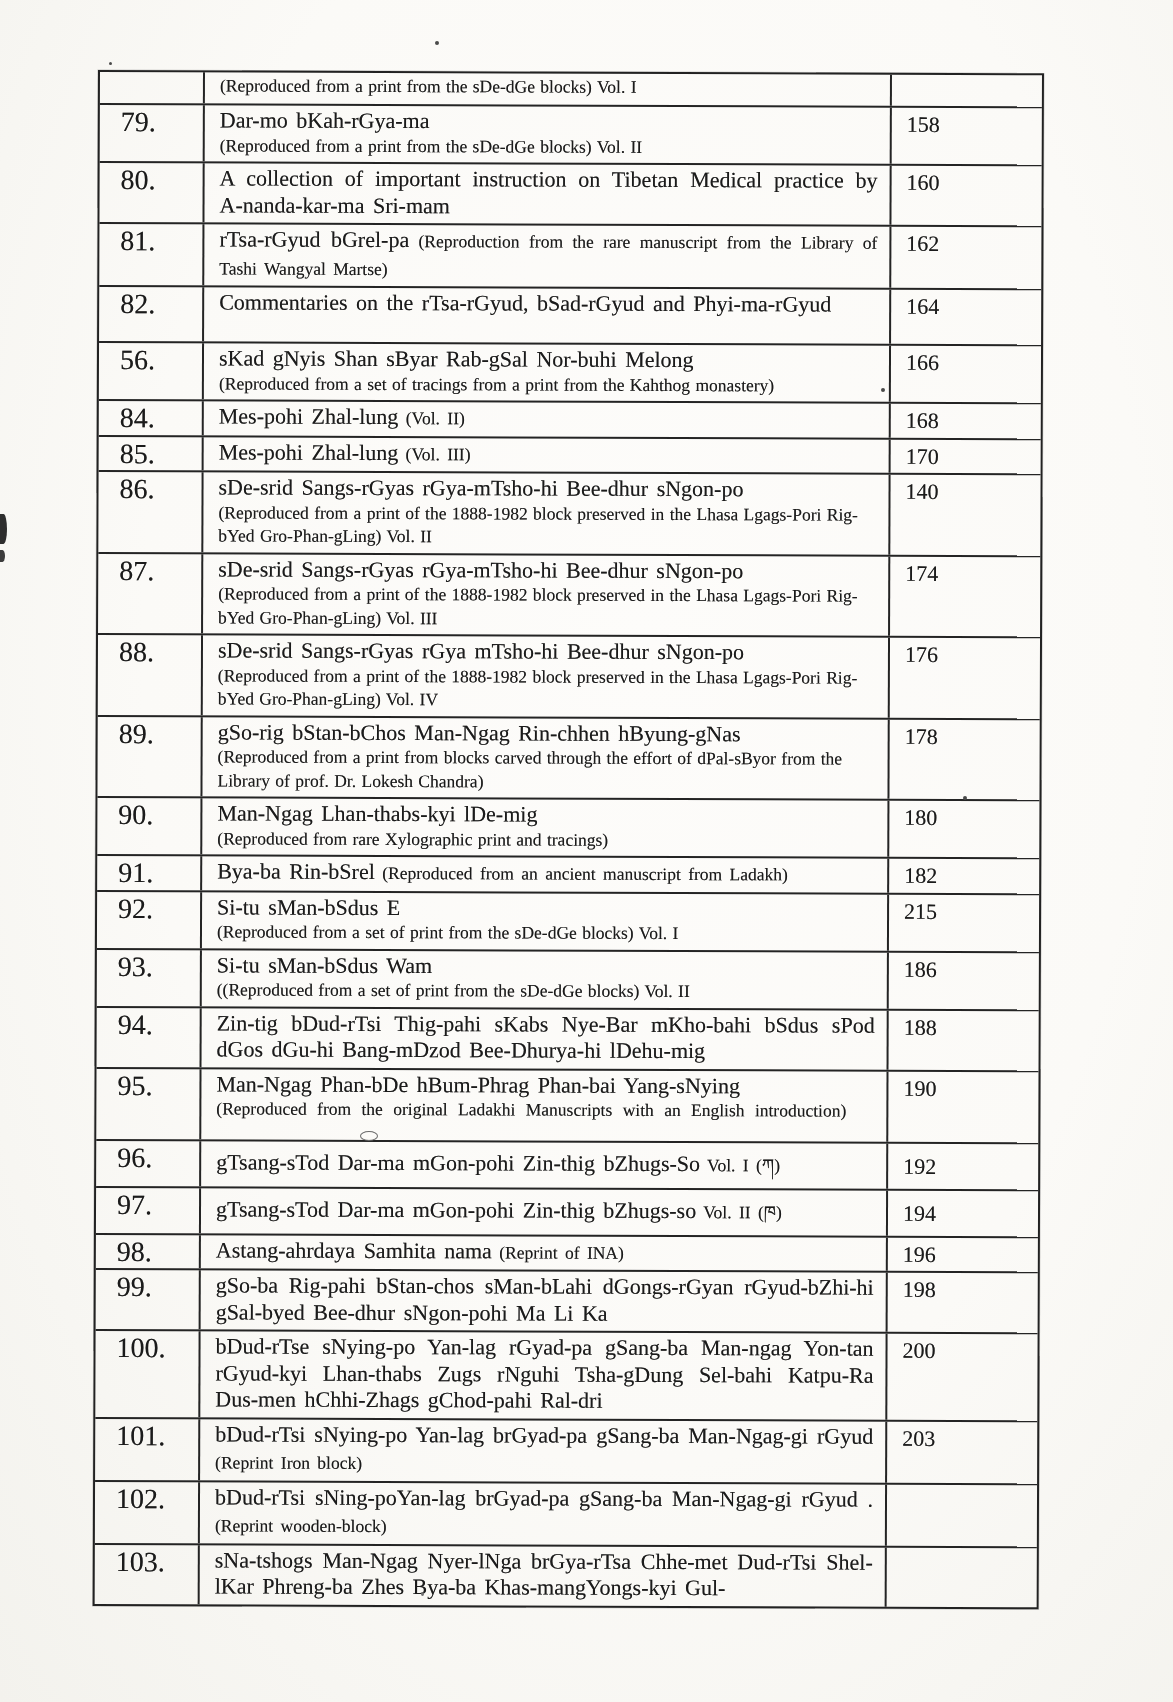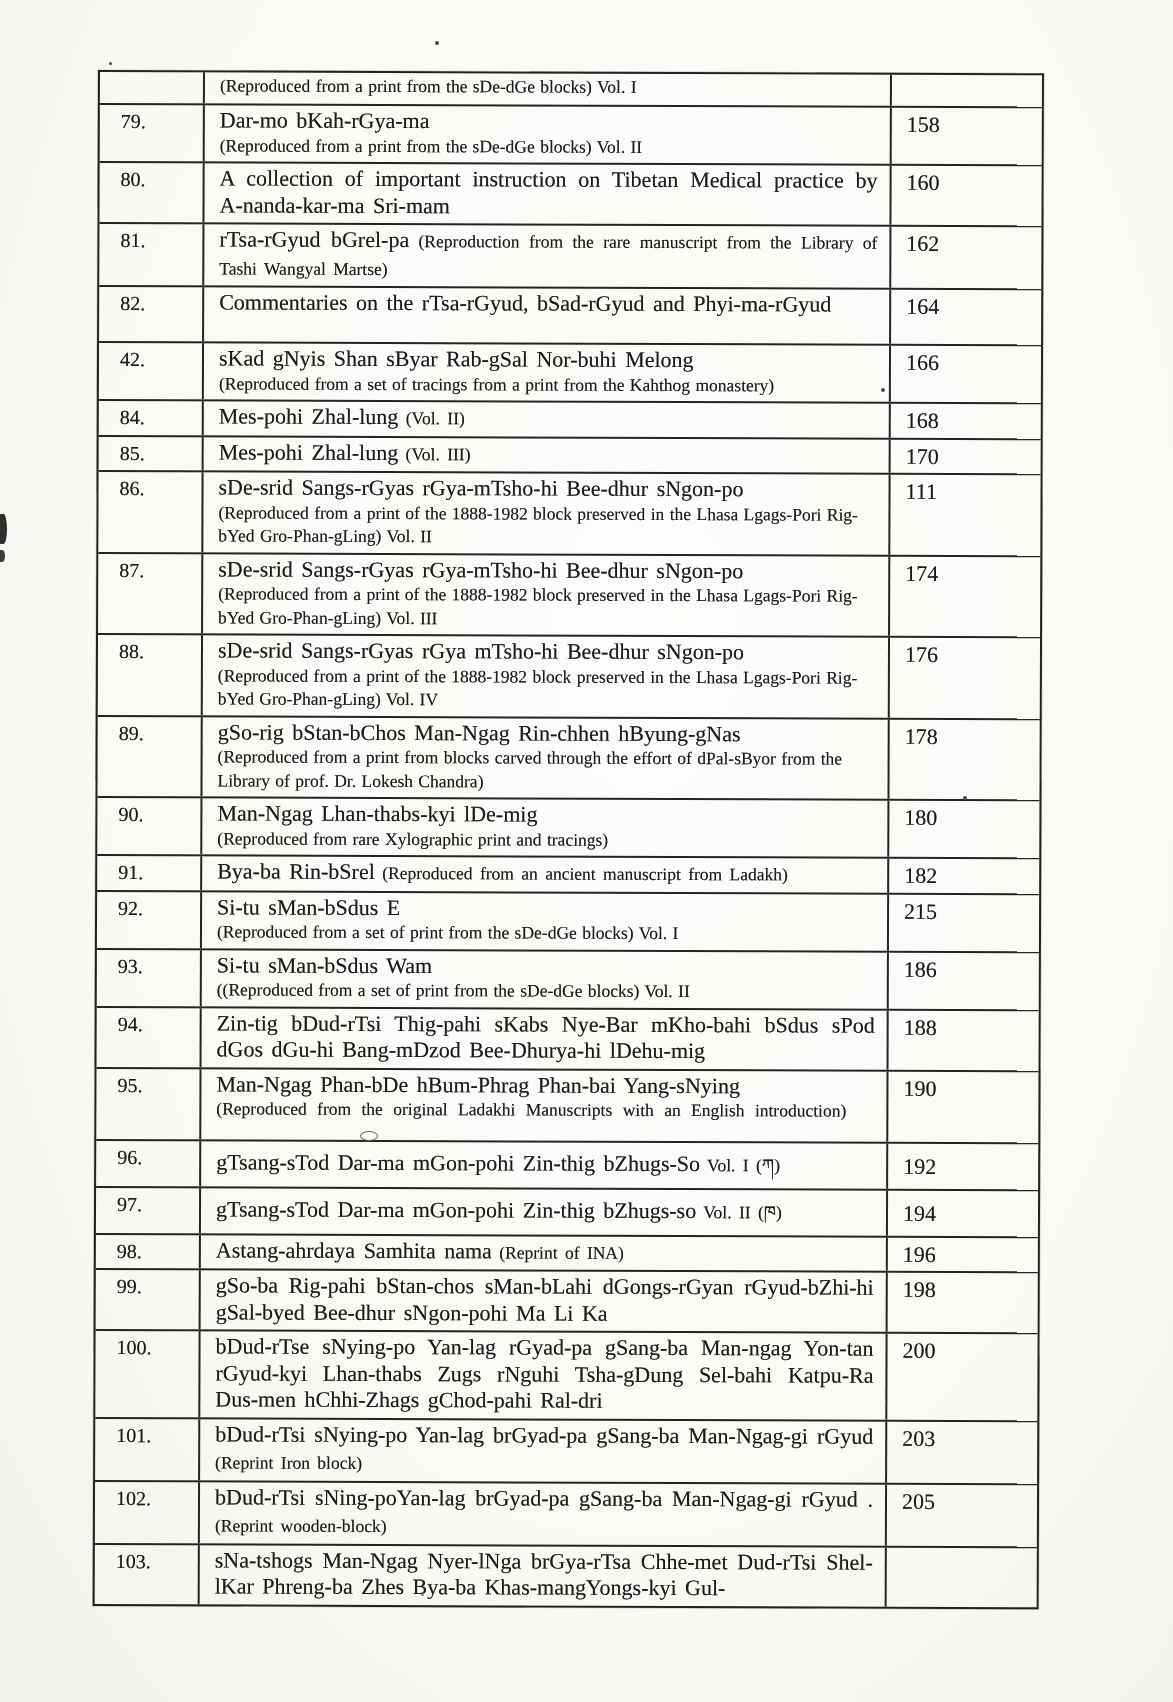--- a/index.html
+++ b/index.html
@@ -19,21 +19,21 @@
     transform:rotate(0.2deg);transform-origin:top left;
     box-shadow:0 0 0 0.5px rgba(40,40,40,.25);
   }
   .t-row{
     display:grid;grid-template-columns:105px 1fr 150px;
     border-bottom:2px solid #242424;
   }
   .t-row:last-child{border-bottom:none;}
   .c-no{
     border-right:2px solid #242424;
-    font-size:20px;line-height:27px;
+    font-size:28px;line-height:27px;
     padding:3px 16px 2px 21px;
     text-shadow:0 0 .6px rgba(25,25,25,.55);
   }
   .c-title{
     border-right:2px solid #242424;
     font-size:22px;line-height:26.5px;
     padding:2px 12px 4px 15px;
     text-align:justify;
     word-spacing:3px;
     text-shadow:0 0 .6px rgba(25,25,25,.55);
@@ -109,41 +109,41 @@
     <div class="c-page">162</div>
   </div>
 
   <div class="t-row">
     <div class="c-no">82.</div>
     <div class="c-title"><span class="title-main">Commentaries on the rTsa-rGyud, bSad-rGyud and Phyi-ma-rGyud</span></div>
     <div class="c-page">164</div>
   </div>
 
   <div class="t-row">
-    <div class="c-no">42.</div>
+    <div class="c-no">56.</div>
     <div class="c-title"><span class="title-main">sKad gNyis Shan sByar Rab-gSal Nor-buhi Melong</span><span class="note">(Reproduced from a set of tracings from a print from the Kahthog monastery)</span></div>
     <div class="c-page">166</div>
   </div>
 
   <div class="t-row">
     <div class="c-no">84.</div>
     <div class="c-title"><span class="title-main">Mes-pohi Zhal-lung</span><span class="title-inline"> (Vol. II)</span></div>
     <div class="c-page">168</div>
   </div>
 
   <div class="t-row">
     <div class="c-no">85.</div>
     <div class="c-title"><span class="title-main">Mes-pohi Zhal-lung</span><span class="title-inline"> (Vol. III)</span></div>
     <div class="c-page">170</div>
   </div>
 
   <div class="t-row">
     <div class="c-no">86.</div>
     <div class="c-title"><span class="title-main">sDe-srid Sangs-rGyas rGya-mTsho-hi Bee-dhur sNgon-po</span><span class="note">(Reproduced from a print of the 1888-1982 block preserved in the Lhasa Lgags-Pori Rig-bYed Gro-Phan-gLing)  Vol. II</span></div>
-    <div class="c-page">111</div>
+    <div class="c-page">140</div>
   </div>
 
   <div class="t-row">
     <div class="c-no">87.</div>
     <div class="c-title"><span class="title-main">sDe-srid Sangs-rGyas rGya-mTsho-hi Bee-dhur sNgon-po</span><span class="note">(Reproduced from a print of the 1888-1982 block preserved in the Lhasa Lgags-Pori Rig-bYed Gro-Phan-gLing)  Vol. III</span></div>
     <div class="c-page">174</div>
   </div>
 
   <div class="t-row">
     <div class="c-no">88.</div>
@@ -225,21 +225,20 @@
 
   <div class="t-row">
     <div class="c-no">101.</div>
     <div class="c-title"><span class="title-main">bDud-rTsi sNying-po Yan-lag brGyad-pa gSang-ba Man-Ngag-gi rGyud</span><span class="title-inline"> (Reprint Iron block)</span></div>
     <div class="c-page">203</div>
   </div>
 
   <div class="t-row">
     <div class="c-no">102.</div>
     <div class="c-title"><span class="title-main">bDud-rTsi sNing-poYan-lag brGyad-pa gSang-ba Man-Ngag-gi rGyud .</span><span class="title-inline"> (Reprint wooden-block)</span></div>
-    <div class="c-page">205</div>
   </div>
 
   <div class="t-row">
     <div class="c-no">103.</div>
     <div class="c-title"><span class="title-main">sNa-tshogs Man-Ngag Nyer-lNga brGya-rTsa Chhe-met Dud-rTsi Shel-lKar Phreng-ba Zhes Bya-ba Khas-mangYongs-kyi Gul-</span></div>
   </div>
 </div>
 
   <div class="speck" style="left:435px;top:41px;width:4px;height:4px;"></div>
   <div class="speck" style="left:109px;top:62px;width:3px;height:3px;"></div>

